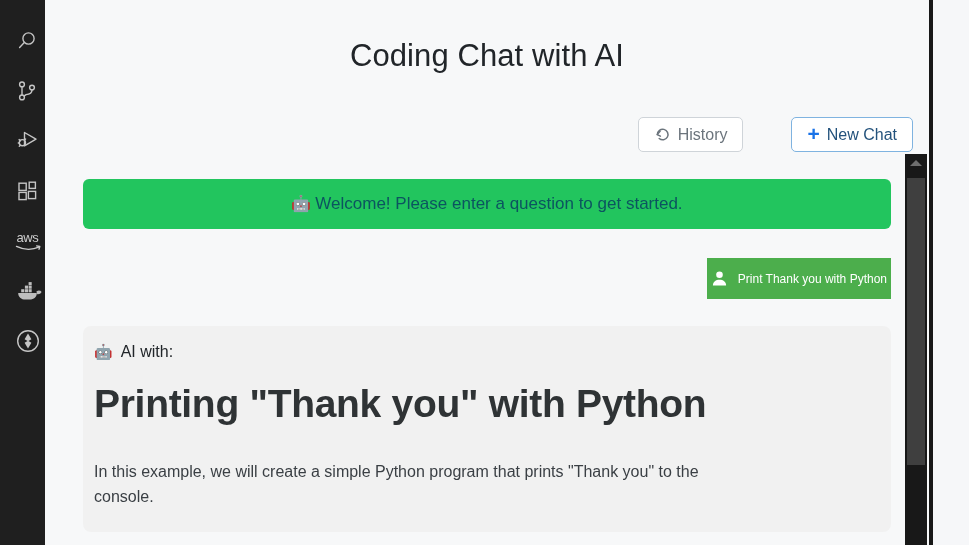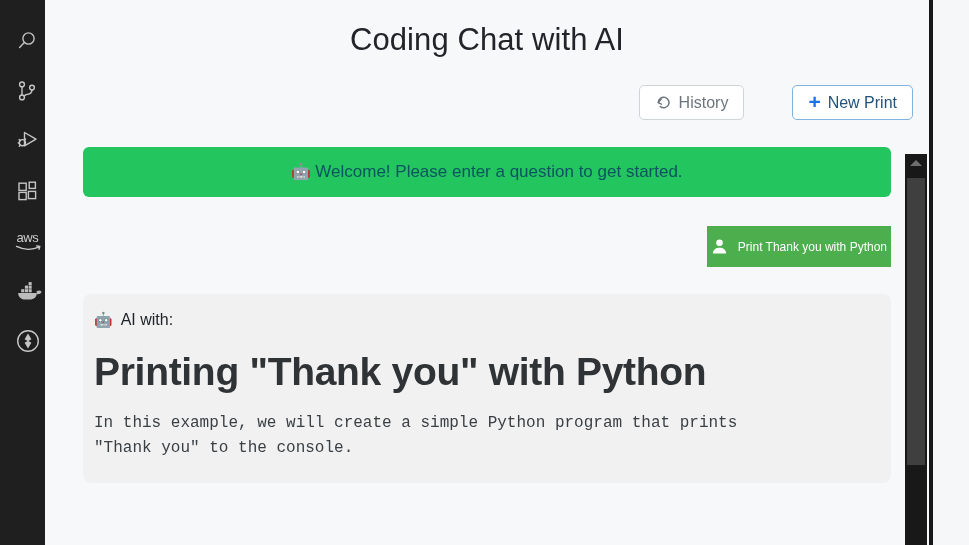--- a/index.html
+++ b/index.html
@@ -71,21 +71,21 @@
     left: 0;
     top: 0;
     width: 884px;
     height: 545px;
     background: #f7f8f9;
     box-sizing: border-box;
     overflow: hidden;
   }
 
   .page-title {
-    margin: 0;
+    margin: 16px;
     padding: 22px 0 0 0;
     text-align: center;
     font-size: 31px;
     font-weight: 400;
     color: #212529;
     letter-spacing: 0.1px;
   }
 
   .toolbar {
     display: flex;
@@ -182,26 +182,25 @@
   .ai-says .bot { font-size: 15px; }
   .ai-heading {
     margin: 22px 0 0 0;
     font-size: 39px;
     font-weight: bold;
     color: #2f3335;
     letter-spacing: -0.3px;
     line-height: 1.1;
   }
   .ai-paragraph {
-    margin: 17px 0 0 0;
+    margin: 34px 0 0 0;
     font-size: 16px;
     color: #3a3f44;
     line-height: 1.55;
     max-width: 660px;
-    font-family: Liberation Mono, monospace;
   }
 
   
   .scrollbar {
     position: absolute;
     left: 860px;
     top: 154px;
     width: 22px;
     height: 391px;
     background: #181818;
@@ -350,21 +349,21 @@
             <svg width="17" height="17" viewBox="0 0 17 17" fill="none" stroke="#6c757d" stroke-width="1.5">
               <path d="M3.4 8.5 a5.3 5.3 0 1 1 1.8 4" stroke-linecap="round"></path>
               <path d="M6.1 5.3 L3.2 8.6 L6.4 10.1" stroke-linecap="round" stroke-linejoin="round"></path>
             </svg>
           </span>
           <span>History</span>
         </button>
 
         <button class="btn btn-new-chat">
           <span class="icon-plus">+</span>
-          <span>New Print</span>
+          <span>New Chat</span>
         </button>
 
       </div>
 
       <div class="chat-area">
 
         <div class="welcome-banner">
           <span class="bot">🤖</span><span>Welcome! Please enter a question to get started.</span>
         </div>
 

